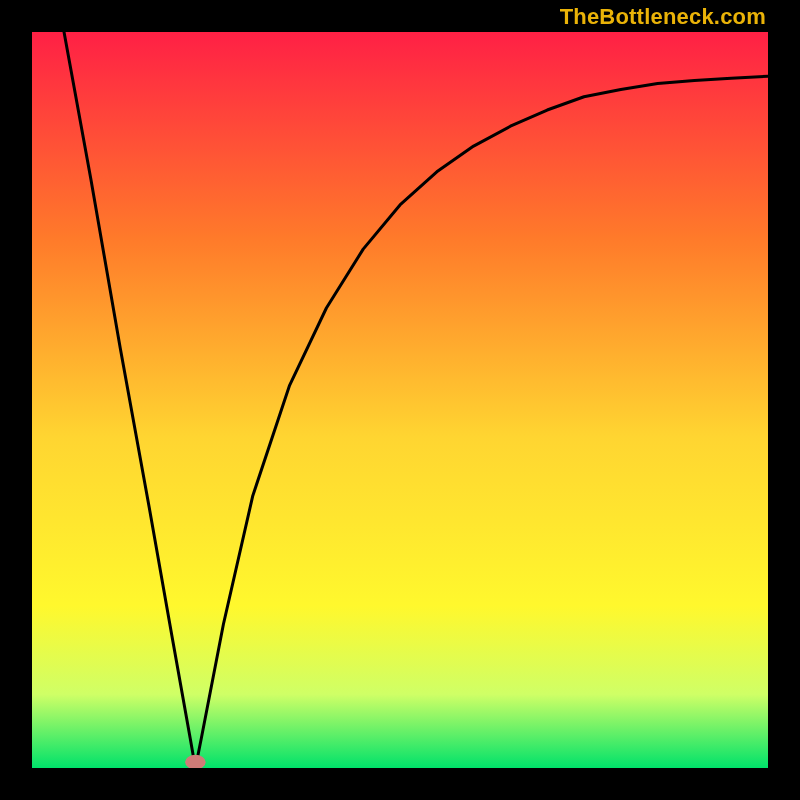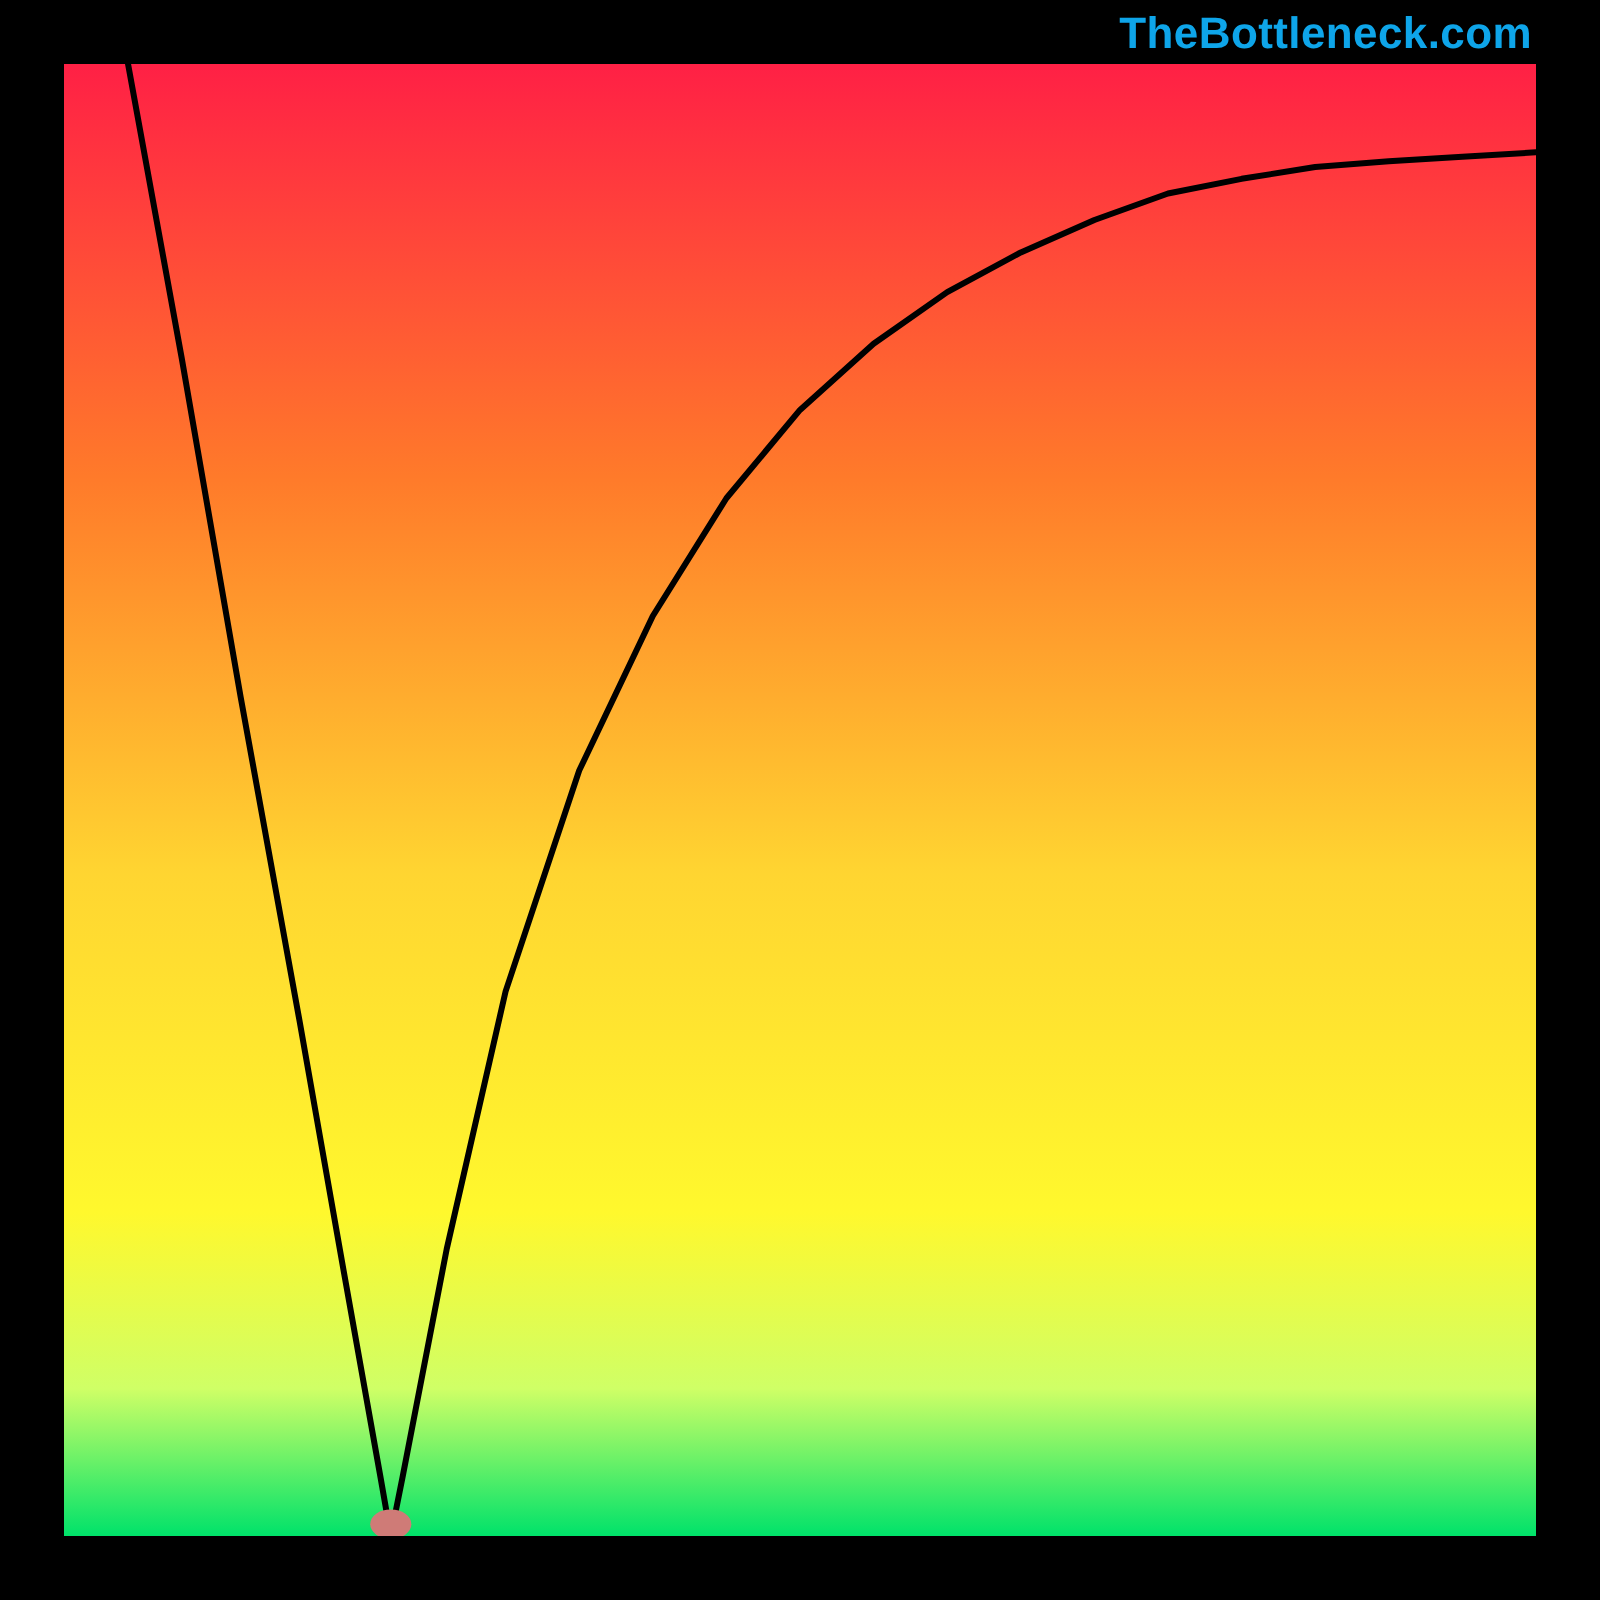--- a/index.html
+++ b/index.html
@@ -17,21 +17,21 @@
     width: 736px;
     height: 736px;
   }
   .attribution {
     position: absolute;
     top: 4px;
     right: 34px;
     font-family: Arial, Helvetica, sans-serif;
     font-size: 22px;
     font-weight: 600;
-    color: #0ea5e9;
+    color: #eab308;
     letter-spacing: 0.2px;
   }
 </style>
 </head>
 <body>
 
 <div class="attribution">TheBottleneck.com</div>
 
 <svg class="plot-area" viewBox="0 0 736 736" preserveAspectRatio="none">
   <defs>

